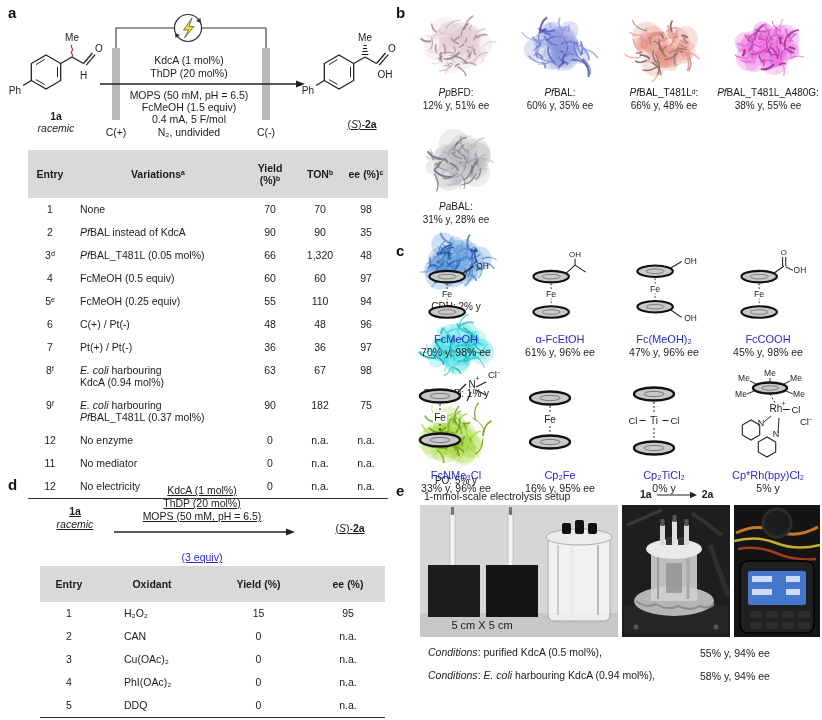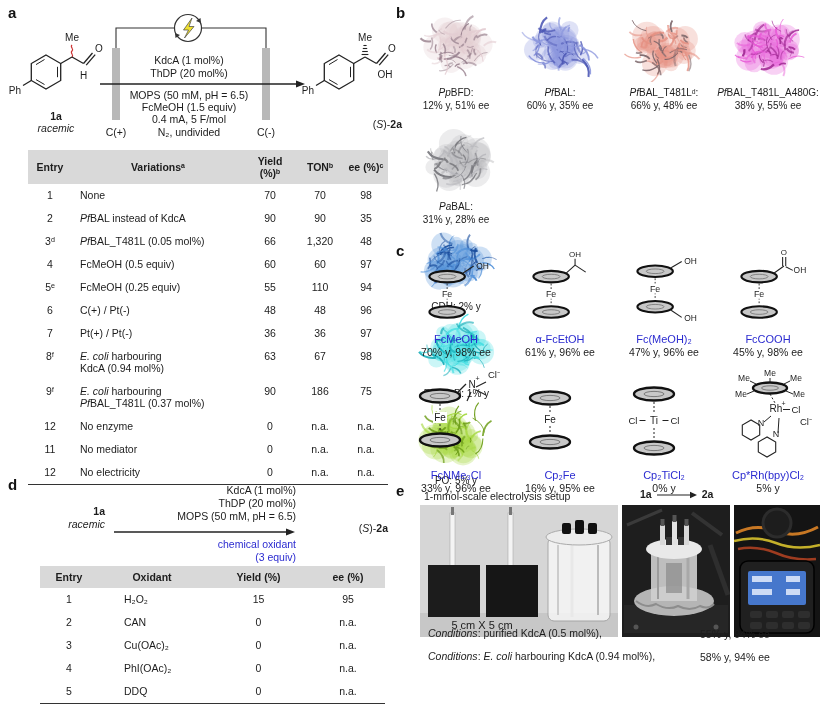--- a/index.html
+++ b/index.html
@@ -1,26 +1,26 @@
 <!DOCTYPE html>
 <html><head>
 <meta charset="utf-8">
 <style>
   html,body{margin:0;padding:0;background:#fff;}
   #page{position:relative;width:822px;height:720px;background:#fff;overflow:hidden;
         font-family:"Liberation Sans", sans-serif;color:#1c1c1c;}
   .abs{position:absolute;}
   .plabel{position:absolute;font-weight:bold;font-size:15px;color:#111;}
-  .ctrblk{text-align:right;}
+  .ctrblk{text-align:center;text-decoration:underline;}
   .bold{font-weight:bold;}
   .ital{font-style:italic;}
   .fs10{font-size:10.5px;line-height:1.25;}
   
   .dtable{border-collapse:collapse;font-size:10.5px;border-bottom:1.5px solid #333;table-layout:fixed;}
-  .dtable th{background:#d9d9d9;font-weight:bold;padding:5px 2px;text-align:center;}
+  .dtable th{background:#d9d9d9;font-weight:bold;padding:12px 2px;text-align:center;}
   .dtable td{padding:5px 2px 6px 2px;vertical-align:top;text-align:center;}
   .dtable td.lft{text-align:left;padding-left:8px;}
   
   .grid-row{display:flex;}
   .bitem{width:104px;text-align:center;}
   .bname,.bres{font-size:10px;line-height:1.3;white-space:nowrap;}
   .citem{width:104px;text-align:center;}
   .cname{font-size:11px;color:#2b2bd0;white-space:nowrap;margin-top:1px;}
   .cres{font-size:10.5px;margin-top:1px;white-space:nowrap;}
   
@@ -171,21 +171,21 @@
           <td>8ᶠ</td>
           <td class="lft"><i>E. coli</i><span> harbouring</span><br><span>KdcA (0.94 mol%)</span></td>
           <td>63</td>
           <td>67</td>
           <td>98</td>
         </tr>
         <tr>
           <td>9ᶠ</td>
           <td class="lft"><i>E. coli</i><span> harbouring</span><br><i>Pf</i><span>BAL_T481L (0.37 mol%)</span></td>
           <td>90</td>
-          <td>186</td>
+          <td>182</td>
           <td>75</td>
         </tr>
         <tr>
           <td>12</td>
           <td class="lft"><span>No enzyme</span></td>
           <td>0</td>
           <td>n.a.</td>
           <td>n.a.</td>
         </tr>
         <tr>
@@ -208,21 +208,20 @@
   <div class="plabel" style="left:8px;top:476px;">d</div>
   <div class="abs ctrblk fs10 bold" style="left:45px;top:505px;width:60px;">1a</div>
   <div class="abs ctrblk fs10 ital" style="left:45px;top:518px;width:60px;">racemic</div>
   <div class="abs ctrblk fs10" style="left:108px;top:484px;width:188px;">KdcA (1 mol%)</div>
   <div class="abs ctrblk fs10" style="left:108px;top:497px;width:188px;">ThDP (20 mol%)</div>
   <div class="abs ctrblk fs10" style="left:108px;top:510px;width:188px;">MOPS (50 mM, pH = 6.5)</div>
   <svg class="abs" style="left:112px;top:526px;" width="184" height="12" viewBox="0 0 184 12">
     <line x1="2" y1="6" x2="174" y2="6" stroke="#222" stroke-width="1.3"></line>
     <polygon points="174,2.5 183,6 174,9.5" fill="#222"></polygon>
   </svg>
-  <div class="abs ctrblk fs10" style="left:108px;top:538px;width:188px;color:#2b2bd0;">chemical oxidant</div>
   <div class="abs ctrblk fs10" style="left:108px;top:551px;width:188px;color:#2b2bd0;">(3 equiv)</div>
   <div class="abs ctrblk fs10" style="left:312px;top:522px;width:76px;"><span>(</span><i>S</i><span>)-</span><b>2a</b></div>
 
   <table class="abs dtable" style="left:40px;top:566px;width:345px;">
     <colgroup>
         <col style="width:58px">
         <col style="width:108px">
         <col style="width:105px">
         <col style="width:74px">
       </colgroup>
@@ -1181,21 +1180,21 @@
         <rect x="32" y="106" width="12" height="7" rx="2"></rect>
         <rect x="48" y="106" width="12" height="7" rx="2"></rect>
         <rect x="64" y="106" width="12" height="7" rx="2"></rect>
       <rect x="16" y="117" width="12" height="7" rx="2"></rect>
         <rect x="32" y="117" width="12" height="7" rx="2"></rect>
         <rect x="48" y="117" width="12" height="7" rx="2"></rect>
         <rect x="64" y="117" width="12" height="7" rx="2"></rect>
     </g>
   </svg>
 
-  <div class="abs" id="e-conds" style="left:428px;top:626px;">
+  <div class="abs" id="e-conds" style="left:428px;top:645px;">
       <div class="cond">
         <div class="line1"><i>Conditions</i><span>: purified KdcA (0.5 mol%),</span></div>
         <div class="cresult">55% y, 94% ee</div>
       </div>
       <div class="cond">
         <div class="line1"><i>Conditions</i><span>: </span><i>E. coli</i><span> harbouring KdcA (0.94 mol%),</span></div>
         <div class="cresult">58% y, 94% ee</div>
       </div>
     </div>
 

